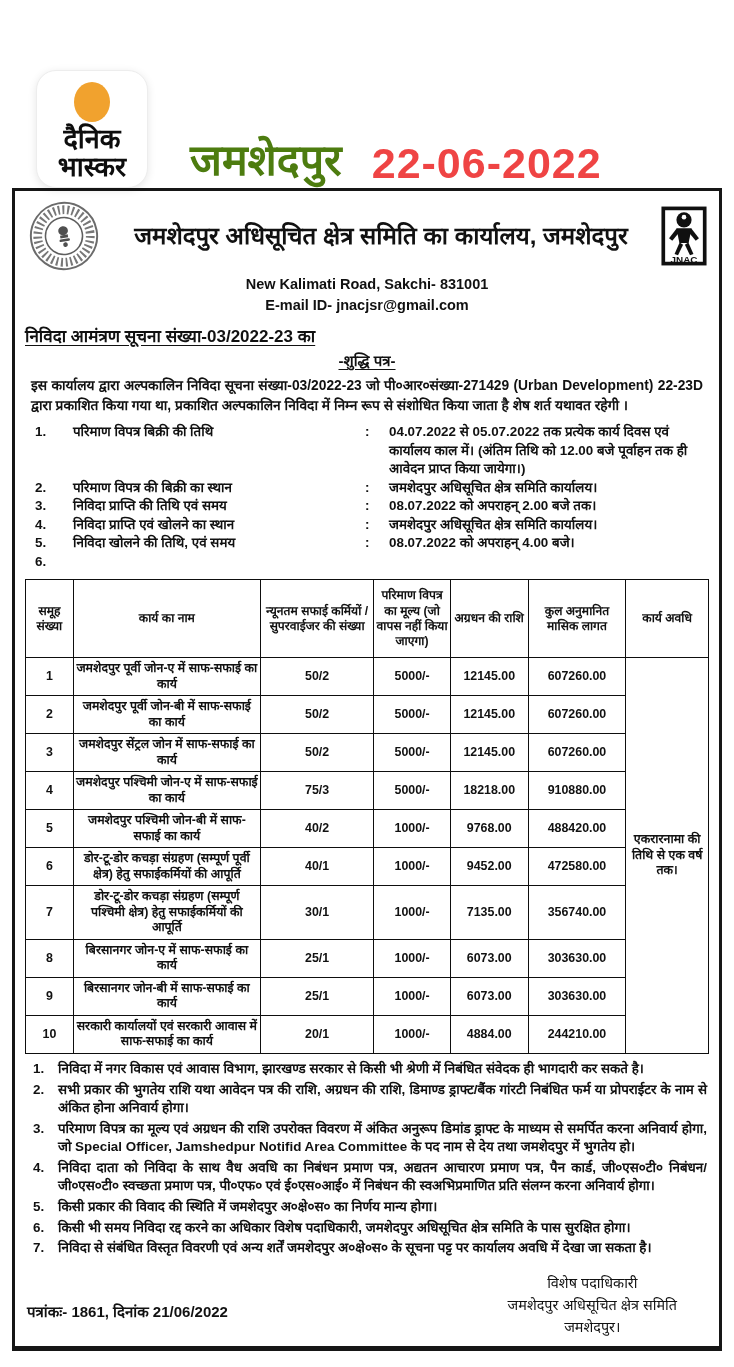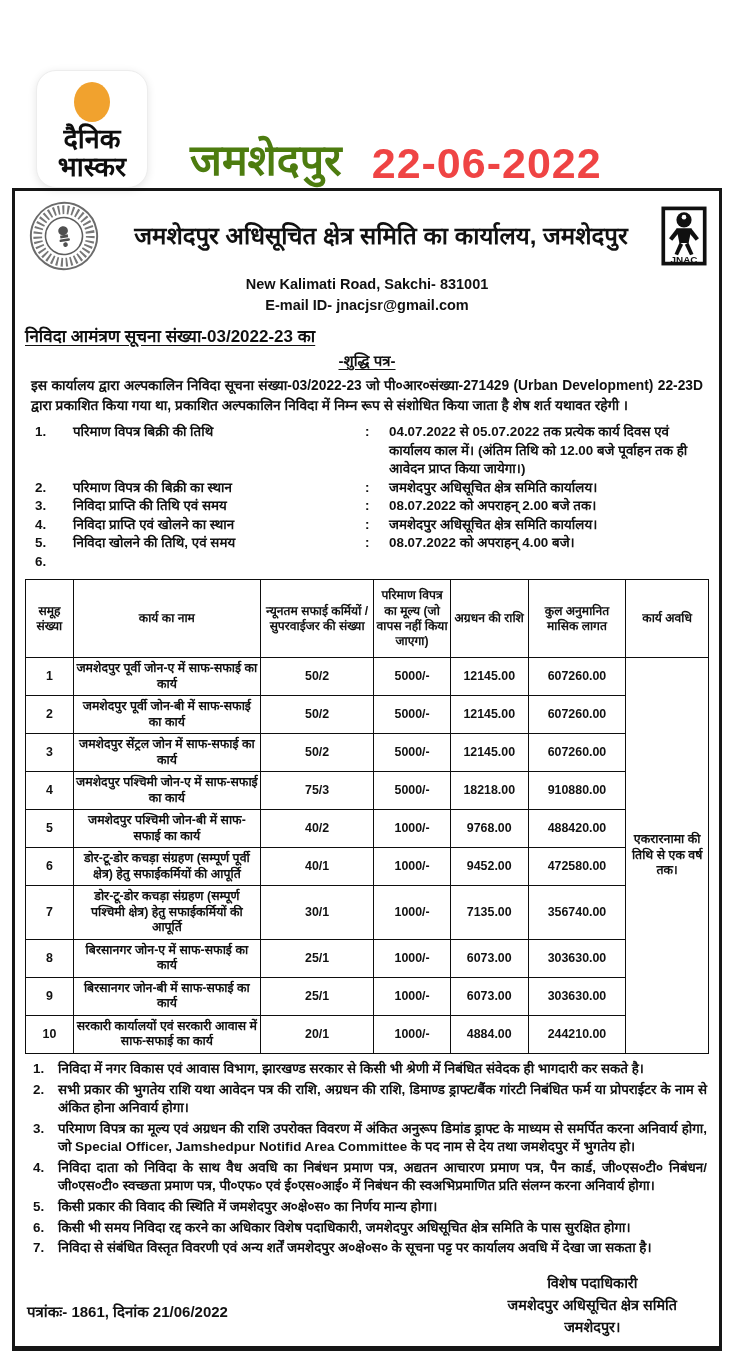--- a/index.html
+++ b/index.html
@@ -54,21 +54,21 @@
   col.c-form{width:11.2%;}col.c-earn{width:11.4%;}col.c-month{width:14.3%;}col.c-dur{width:12.1%;}
   
   .terms-title{font-size:14.5px;font-weight:800;margin:4px 0 2px 8px;
                text-decoration:underline;text-underline-offset:3px;}
   .term{display:flex;gap:7px;margin:1px 2px 3px 8px;}
   .term .tno{flex:0 0 18px;font-weight:700;font-size:13.4px;line-height:1.34;}
   .term .ttx{flex:1;font-weight:700;font-size:13.4px;line-height:1.34;text-align:justify;}
   
   .doc-footer{display:flex;justify-content:space-between;align-items:flex-end;margin:16px 2px 2px;}
   .ref-line{font-size:15px;font-weight:700;margin-bottom:17px;}
-  .sig{ text-align:center;font-size:14.4px;font-weight:700;line-height:1.5;margin-right:30px;}
+  .sig{ text-align:center;font-size:14.4px;font-weight:400;line-height:1.5;margin-right:30px;}
 </style>
 </head>
 <body>
 
 <div class="masthead">
   <div class="logo-card">
     <div class="logo-dot"></div>
     <div class="logo-word">दैनिक</div>
     <div class="logo-word">भास्कर</div>
   </div>

